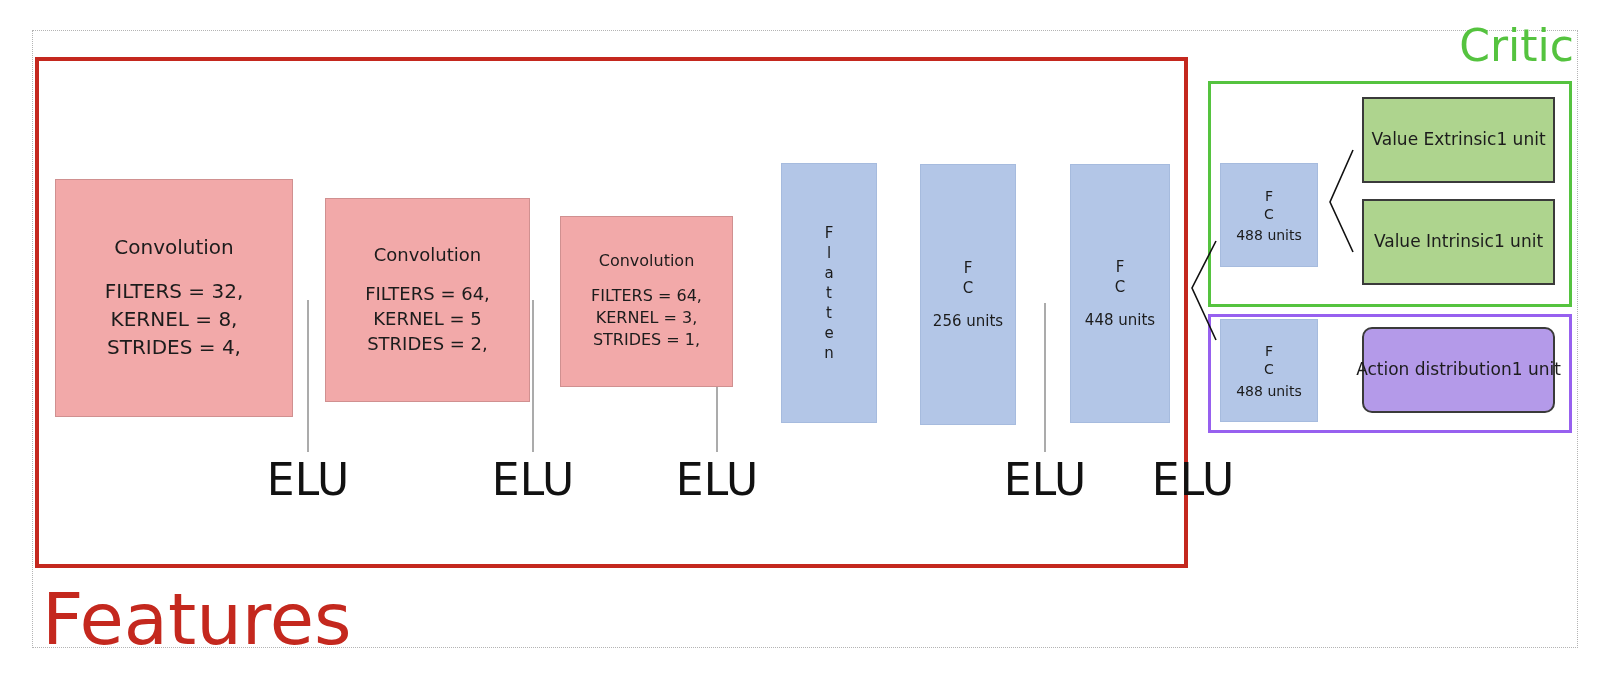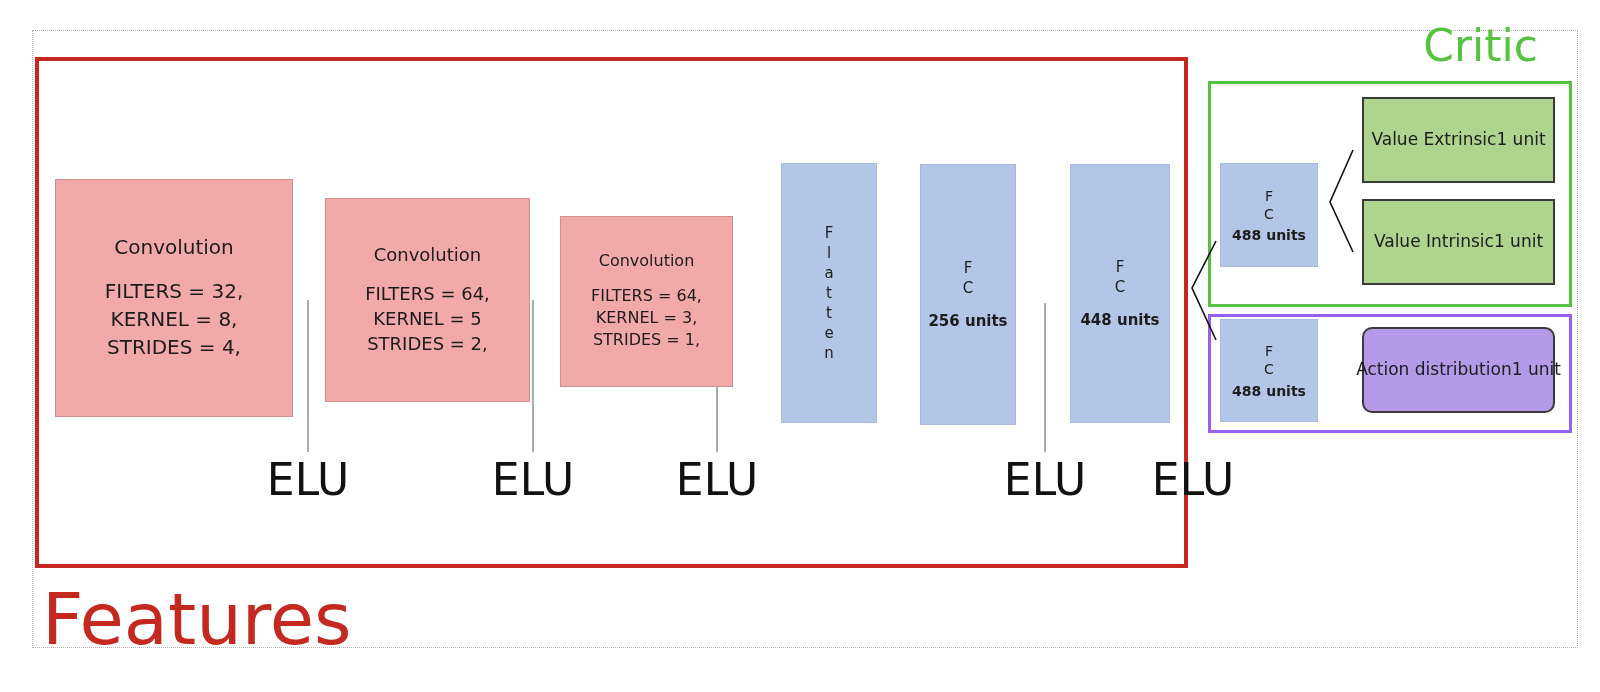--- a/index.html
+++ b/index.html
@@ -29,21 +29,21 @@
     z-index: 1;
   }
   .actor-outline {
     left: 1208px; top: 314px; width: 364px; height: 119px;
     border: 3px solid var(--actor-outline, #9760ef);
     z-index: 1;
   }
 
   .section-label { font-size: 46px; line-height: 1.1; z-index: 4; white-space: nowrap; }
   .features-label { left: 42px; top: 580px; color: var(--features-outline, #c4281e); font-size: 72px; }
-  .critic-label { left: 1340px; top: 22px; width: 198px; text-align: right; color: var(--critic-outline, #55c33f); font-size: 44px; }
+  .critic-label { left: 1376px; top: 22px; width: 198px; text-align: right; color: var(--critic-outline, #55c33f); font-size: 44px; }
   .actor-label  { left: 1380px; top: 436px; width: 198px; text-align: right; color: var(--actor-outline, #9760ef); font-size: 44px; }
 
   .conv {
     background: var(--conv-fill, #f2a9a9);
     border: 1px solid var(--conv-border, #d09090);
     display: flex; flex-direction: column;
     align-items: center; justify-content: center;
     text-align: center; z-index: 2;
   }
   .conv-title { margin-bottom: 0.9em; }
@@ -59,21 +59,21 @@
     align-items: center; justify-content: center;
     text-align: center; z-index: 2;
   }
   .flatten-box { left: 781px; top: 163px; width: 96px; height: 260px; font-size: 15px; }
   .vstack span { display: block; line-height: 20px; }
   .fc-256 { left: 920px;  top: 164px; width: 96px;  height: 261px; font-size: 15px; }
   .fc-448 { left: 1070px; top: 164px; width: 100px; height: 259px; font-size: 15px; }
   .fc-488-critic { left: 1220px; top: 163px; width: 98px; height: 104px; font-size: 14px; }
   .fc-488-actor  { left: 1220px; top: 319px; width: 98px; height: 103px; font-size: 14px; }
   .fc-label span { display: block; line-height: 1.3; }
-  .fc-units { margin-top: 0.9em; white-space: nowrap; font-weight: bold; }
+  .fc-units { margin-top: 0.9em; white-space: nowrap; }
   .fc-488-critic .fc-units, .fc-488-actor .fc-units { margin-top: 0.3em; }
 
   .out-box {
     display: flex; flex-direction: row;
     align-items: center; justify-content: center;
     text-align: center; font-size: 17px; line-height: 1.5;
     border: 2px solid var(--output-border, #3a3a3a);
     z-index: 2; white-space: nowrap;
   }
   .value-ext { left: 1362px; top: 97px;  width: 193px; height: 86px; background: var(--value-fill, #aed48e); }

